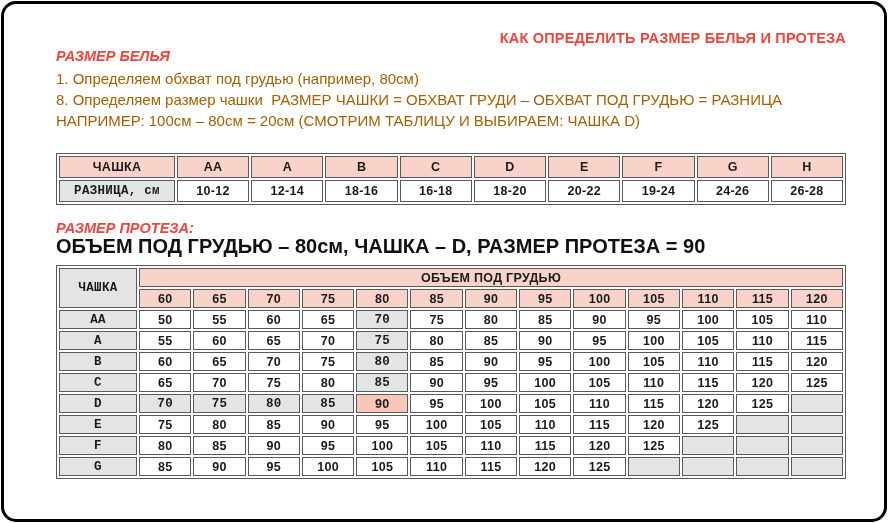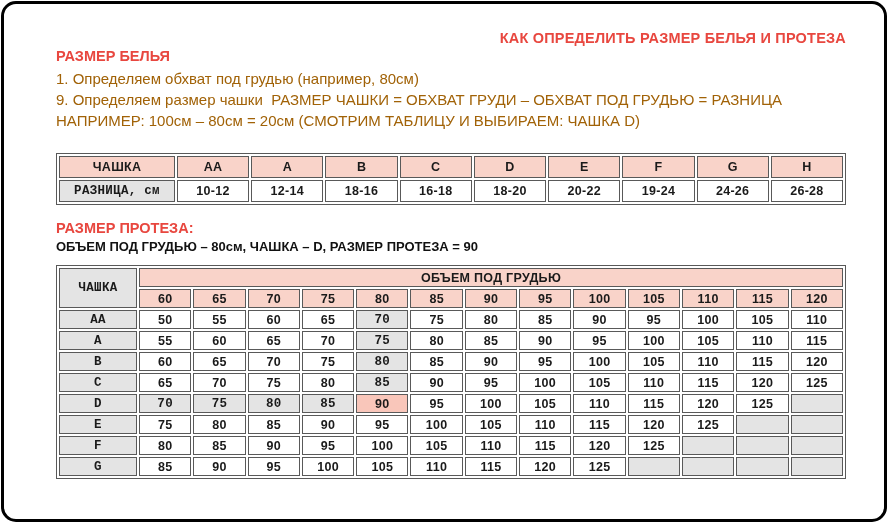--- a/index.html
+++ b/index.html
@@ -24,30 +24,31 @@
     font-weight: bold;
     font-size: 14.5px;
     letter-spacing: 0.2px;
     margin-top: 3px;
   }
   .section-heading {
     color: #e8473f;
     font-weight: bold;
     font-size: 14.5px;
     margin-top: 2px;
+    font-style: italic;
   }
   .steps { margin-top: 4px; }
   .step {
     font-size: 15px;
     line-height: 21px;
     white-space: pre-wrap;
     color: #a16207;
   }
   .example-line {
-    font-size: 13px;
+    font-size: 20px;
     line-height: 19px;
     font-weight: bold;
     color: #111111;
     margin-top: 1px;
   }
   table.tbl {
     width: 100%;
     border-collapse: separate;
     border-spacing: 2px;
     border: 1px solid #595959;
@@ -76,21 +77,21 @@
 <body>
 
 <div class="frame">
 
   <div class="doc-title">КАК ОПРЕДЕЛИТЬ РАЗМЕР БЕЛЬЯ И ПРОТЕЗА</div>
 
   <div class="section-heading">РАЗМЕР БЕЛЬЯ</div>
 
   <div class="steps">
     <div class="step">1. Определяем обхват под грудью (например, 80см)</div>
-    <div class="step">9. Определяем размер чашки  РАЗМЕР ЧАШКИ = ОБХВАТ ГРУДИ – ОБХВАТ ПОД ГРУДЬЮ = РАЗНИЦА</div>
+    <div class="step">8. Определяем размер чашки  РАЗМЕР ЧАШКИ = ОБХВАТ ГРУДИ – ОБХВАТ ПОД ГРУДЬЮ = РАЗНИЦА</div>
     <div class="step">НАПРИМЕР: 100см – 80см = 20см (СМОТРИМ ТАБЛИЦУ И ВЫБИРАЕМ: ЧАШКА D)</div>
   </div>
 
   <table class="tbl" id="cup-table">
       <tbody>
         <tr>
           <td class="pink" style="width: 116px;">ЧАШКА</td>
           <td class="pink">AA</td>
           <td class="pink">A</td>
           <td class="pink">B</td>

